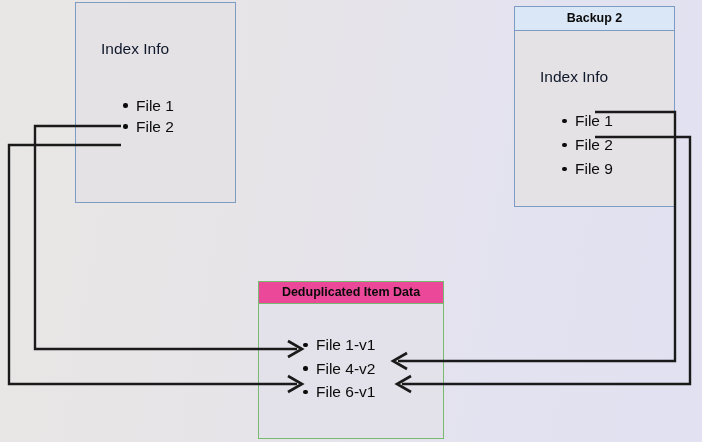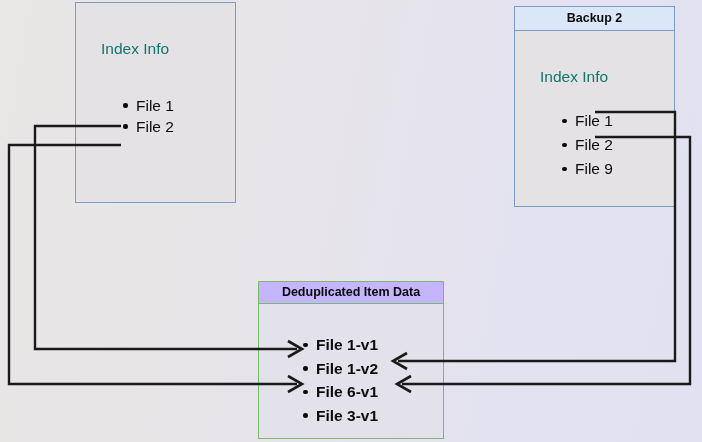--- a/index.html
+++ b/index.html
@@ -44,21 +44,21 @@
     background: #d9e7f7;
     border-bottom: 1.5px solid #7d9cc4;
   }
   .node-body {
     position: relative;
     height: calc(100% - 24px);
   }
   .index-label {
     position: absolute;
     font-size: 15.5px;
-    color: #0f766e;
+    color: #0f172a;
   }
   .bullets {
     position: absolute;
     margin: 0;
     padding: 0;
     list-style: none;
   }
   .bullets li {
     font-size: 15.5px;
     color: #0b0b0b;
@@ -101,26 +101,26 @@
   
   #dedup {
     left: 258px;
     top: 281px;
     width: 186px;
     height: 158px;
     border-color: #77ba70;
     background: #e3e2ea;
   }
   #dedup .node-head {
-    background: #c4b5fd;
+    background: #ec4899;
     border-bottom-color: #77ba70;
     height: 22px;
     line-height: 21px;
   }
-  #dedup .node-body { height: calc(100% - 22px); font-weight: bold; }
+  #dedup .node-body { height: calc(100% - 22px); }
   #dedup .bullets { left: 42px; top: 29px; }
   #dedup .bullets li { line-height: 23.5px; }
 </style>
 </head>
 <body>
 
 <div id="canvas">
 
   <div class="node" id="backup1">
     <div class="node-body">
@@ -142,23 +142,22 @@
         <li>File 9</li>
       </ul>
     </div>
   </div>
 
   <div class="node" id="dedup">
     <div class="node-head">Deduplicated Item Data</div>
     <div class="node-body">
       <ul class="bullets">
         <li>File 1-v1</li>
-        <li>File 1-v2</li>
+        <li>File 4-v2</li>
         <li>File 6-v1</li>
-        <li>File 3-v1</li>
       </ul>
     </div>
   </div>
 
   <svg id="wires" viewBox="0 0 702 442">
     <g fill="none" stroke="#1a1a1a" stroke-width="2.4" stroke-linecap="butt" stroke-linejoin="miter">
 
       <path d="M 121 126 L 35 126 L 35 349 L 297 349"></path>
 
       <path d="M 121 145 L 9 145 L 9 384 L 297 384"></path>

